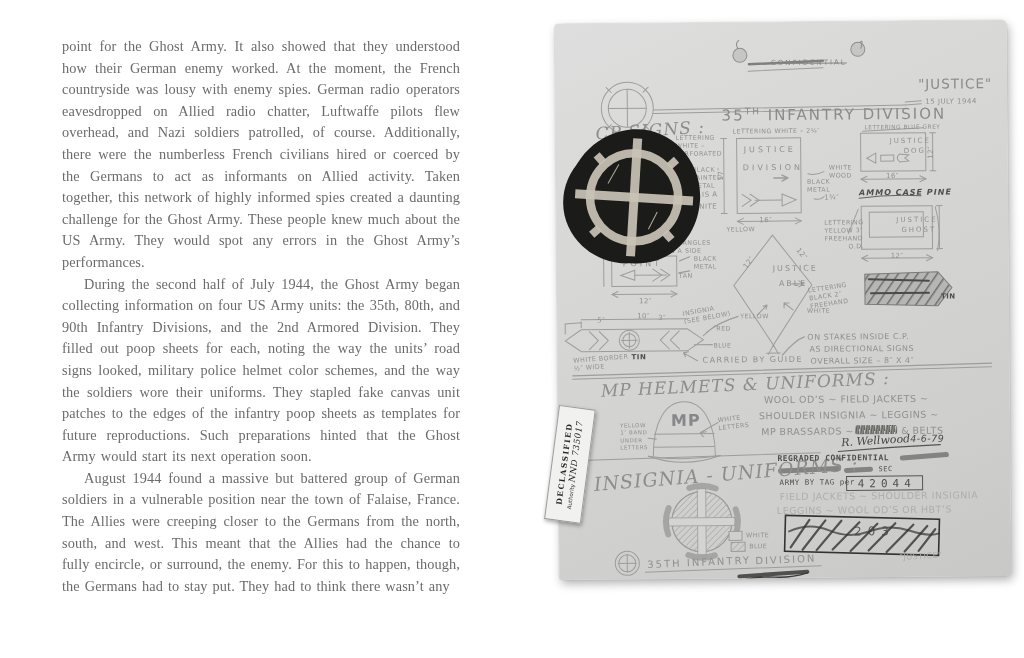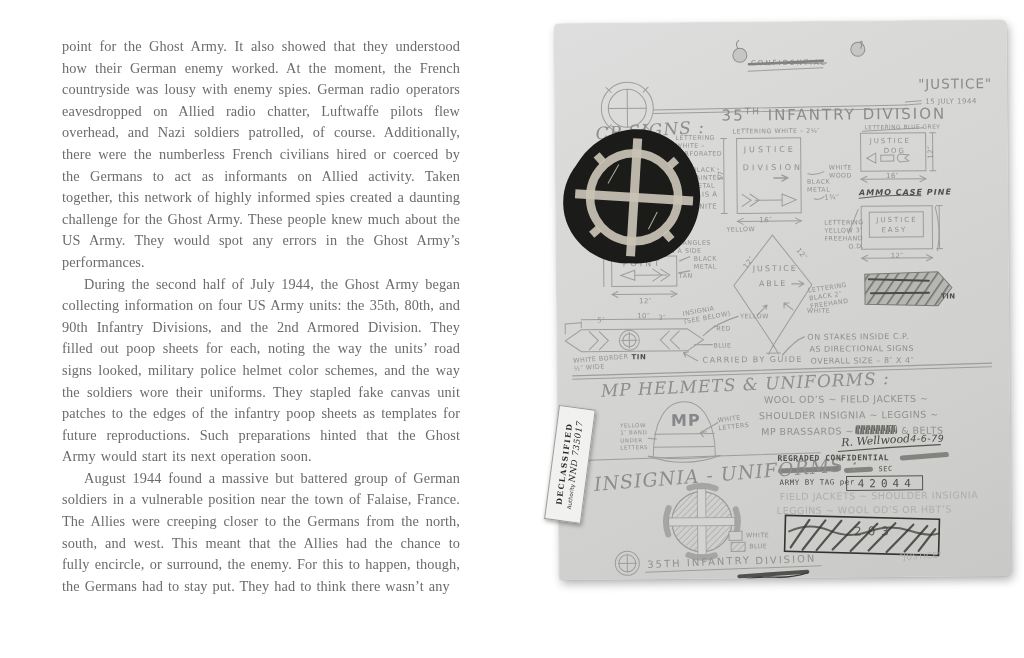--- a/index.html
+++ b/index.html
@@ -23,21 +23,21 @@
     background:linear-gradient(155deg,#dedede 0%,#d7d7d5 35%,#cfcfcd 75%,#c8c8c6 100%);
     border-radius:4px 6px 5px 3px;box-shadow:2px 4px 10px rgba(0,0,0,.3),0 0 1px #aaa;
     transform:rotate(-.5deg);transform-origin:center;}
   .lineart{position:absolute;left:0;top:0;z-index:2;}
   .patch{position:absolute;left:0px;top:96px;z-index:5;}
 
   .lbl{position:absolute;z-index:3;font-family:"DejaVu Sans",sans-serif;font-size:6.3px;
     color:#90908e;letter-spacing:.5px;line-height:1.3;white-space:pre;}
   .l7{font-size:7px;} .l8{font-size:8px;} .l9{font-size:9.5px;}
   .ink{color:#4f4f4b;} .faded{color:#aeaeac;}
-  .ls2{letter-spacing:2px;} .ls3{letter-spacing:3px;}
+  .ls2{letter-spacing:2px;margin-left:20px;} .ls3{letter-spacing:3px;}
   .vert{transform:rotate(-90deg);transform-origin:left top;}
   .script{font-family:"DejaVu Serif",serif;font-style:italic;color:#8d8d8b;letter-spacing:1px;z-index:3;position:absolute;}
   .strike{text-decoration:line-through;}
   .mono{font-family:"DejaVu Sans Mono",monospace;}
 
   .tag{position:absolute;left:-7px;top:383px;width:35px;height:113px;background:#f1f1ef;
     border:1px solid #9c9c9a;box-shadow:1px 2px 4px rgba(0,0,0,.35);transform:rotate(8deg);z-index:6;}
   .tag-inner{position:absolute;left:-39px;top:41px;width:112px;height:31px;transform:rotate(-90deg);
     display:flex;flex-direction:column;justify-content:center;align-items:center;}
   .tag-line1{font-family:"DejaVu Serif",serif;font-weight:bold;font-size:7.5px;letter-spacing:1.5px;color:#262626;}
@@ -301,21 +301,21 @@
       <span class="lbl l7" style="left:330px;top:151px;">16″</span>
       <span class="lbl l7 vert" style="left:371px;top:138px;">12″</span>
 
       <span class="lbl l8 ink" style="left:303px;top:167px;font-style:italic;font-weight:bold;letter-spacing:1px;">AMMO CASE PINE</span>
 
       <span class="lbl" style="left:268px;top:197px;">LETTERING
 YELLOW 3″
 FREEHAND</span>
       <span class="lbl" style="left:292px;top:221px;">O.D.</span>
       <span class="lbl l7 ls2" style="left:320px;top:195px;">JUSTICE</span>
-      <span class="lbl l7 ls2" style="left:325px;top:205px;">EASY</span>
+      <span class="lbl l7 ls2" style="left:325px;top:205px;">GHOST</span>
       <span class="lbl l7" style="left:334px;top:231px;">12″</span>
       <span class="lbl l7 ink" style="left:384px;top:272px;font-weight:bold;">TIN</span>
 
       <span class="lbl" style="left:98px;top:216px;">TAN TRIANGLES
 4″ ON A SIDE</span>
       <span class="lbl" style="left:137px;top:232px;">BLACK
 METAL</span>
       <span class="lbl" style="left:122px;top:249px;">TAN</span>
       <span class="lbl l8" style="left:66px;top:236px;letter-spacing:3px;">POINT</span>
       <span class="lbl l7" style="left:82px;top:274px;">12″</span>

